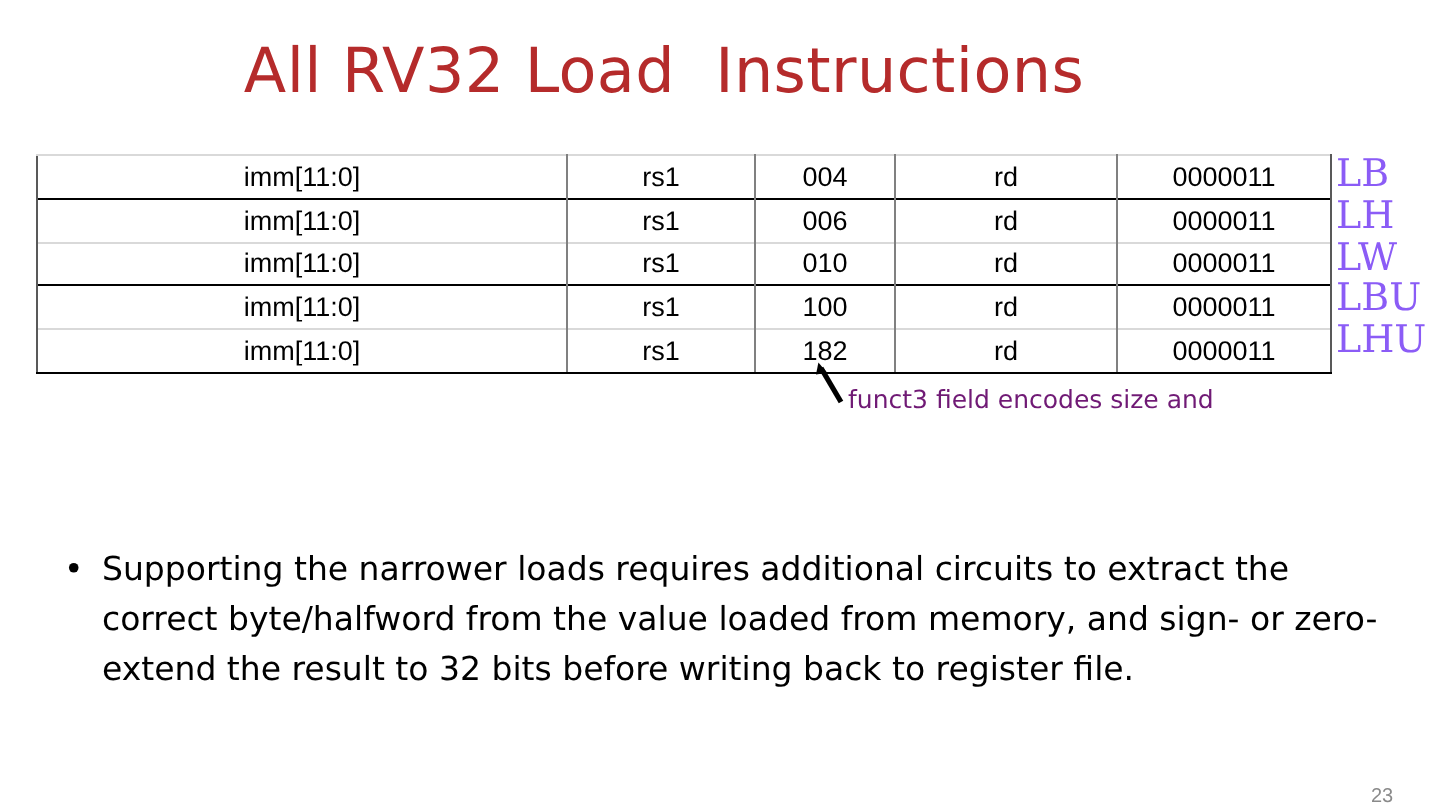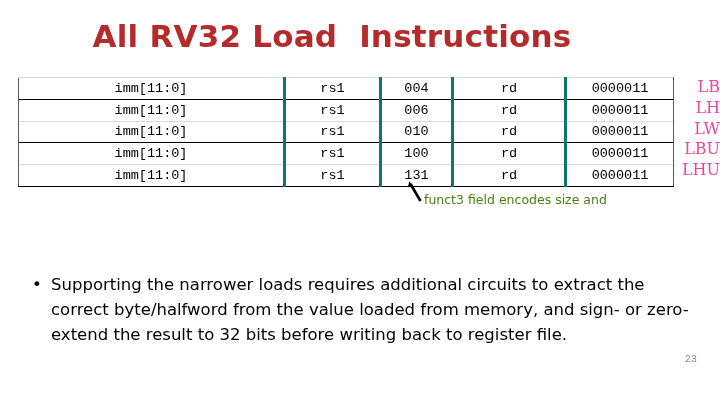--- a/index.html
+++ b/index.html
@@ -18,50 +18,50 @@
   
   #slide-title {
     position: absolute;
     left: 0;
     top: 18px;
     width: 664px;
     text-align: center;
     color: #B52B2B;
     font-family: "DejaVu Sans", sans-serif;
     font-size: 31px;
-    font-weight: 700;
+    font-weight: 400;
     letter-spacing: 0.2px;
     line-height: 36px;
     white-space: pre;
   }
 
   
   #encoding-table-wrap {
     position: absolute;
     left: 18px;
     top: 77px;
     width: 642px;
     height: 104px;
   }
   table.enc {
     border-collapse: collapse;
     table-layout: fixed;
     width: 642px;
     height: 104px;
-    font-family: Liberation Mono, monospace;
+    font-family: Liberation Sans, sans-serif;
     font-size: 13.5px;
     color: #000000;
     background: #ffffff;
   }
   table.enc td {
     text-align: center;
     vertical-align: middle;
     padding: 0;
     height: 20.8px;
-    border-left: 3px solid #0f766e;
+    border-left: 1px solid #0f766e;
     border-right: 1px solid #808080;
     white-space: nowrap;
   }
   table.enc tr.row-dark > td { border-top: 1.6px solid #000000; }
   table.enc tr.row-light > td { border-top: 1.4px solid #d9d9d9; }
   table.enc tr:last-child > td { border-bottom: 1.6px solid #000000; }
 
   table.enc td.c-imm    { width: 264px; border-left: 1px solid #595959; }
   table.enc td.c-rs1    { width: 93px; }
   table.enc td.c-funct3 { width: 69px; }
@@ -73,43 +73,43 @@
     position: absolute;
     left: 668px;
     top: 77px;
     width: 52px;
     height: 104px;
   }
   .mnemonic {
     height: 20.8px;
     line-height: 20.8px;
     font-family: "DejaVu Serif", serif;
-    font-size: 16px;
-    color: #ec4899;
-    text-align: right;
+    font-size: 19px;
+    color: #8b5cf6;
+    text-align: left;
     white-space: nowrap;
   }
 
   
   #callout-arrow {
     position: absolute;
     left: 404px;
     top: 180px;
     width: 24px;
     height: 24px;
   }
   #callout-note {
     position: absolute;
     left: 424px;
     top: 191px;
     width: 260px;
     font-family: "DejaVu Sans", sans-serif;
     font-size: 12.5px;
     line-height: 18.5px;
-    color: #4d7c0f;
+    color: #701a75;
   }
   #callout-note .note-line { white-space: nowrap; }
 
   
   #bullet-list {
     position: absolute;
     left: 30px;
     top: 272px;
     width: 660px;
   }
@@ -126,24 +126,24 @@
     left: 2px;
     top: 0;
     font-size: 16.5px;
     line-height: 25px;
   }
 
   
   #page-number {
     position: absolute;
     left: 676px;
-    top: 354px;
+    top: 393px;
     width: 30px;
     text-align: center;
-    font-family: Liberation Mono, monospace;
+    font-family: Liberation Sans, sans-serif;
     font-size: 10px;
     color: #8a8a8a;
   }
 </style>
 </head>
 <body>
 
 <div id="slide-title">All RV32 Load  Instructions</div>
 
 <div id="encoding-table-wrap">
@@ -173,21 +173,21 @@
       <tr class="row-dark">
         <td class="c-imm">imm[11:0]</td>
         <td class="c-rs1">rs1</td>
         <td class="c-funct3">100</td>
         <td class="c-rd">rd</td>
         <td class="c-opcode">0000011</td>
       </tr>
       <tr class="row-light">
         <td class="c-imm">imm[11:0]</td>
         <td class="c-rs1">rs1</td>
-        <td class="c-funct3">131</td>
+        <td class="c-funct3">182</td>
         <td class="c-rd">rd</td>
         <td class="c-opcode">0000011</td>
       </tr>
     </tbody>
   </table>
 </div>
 
 <div class="mnemonics">
   <div class="mnemonic">LB</div>
   <div class="mnemonic">LH</div>

